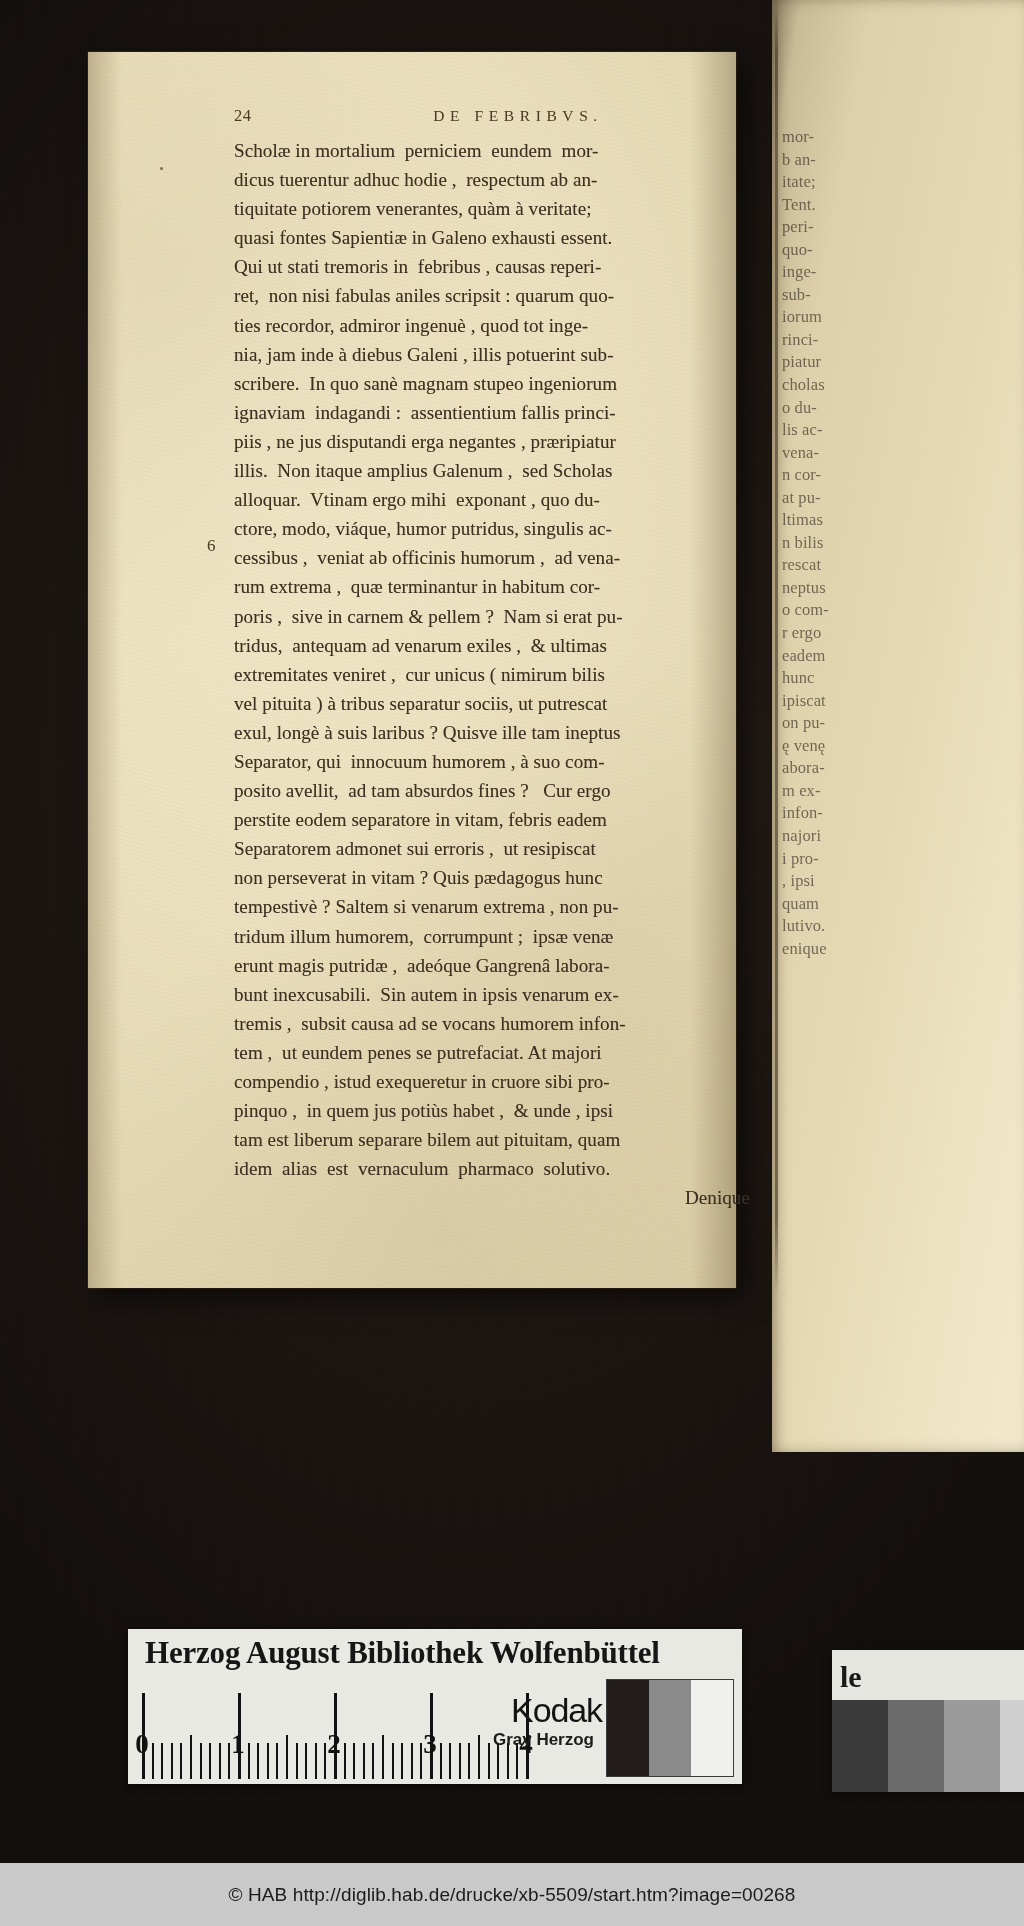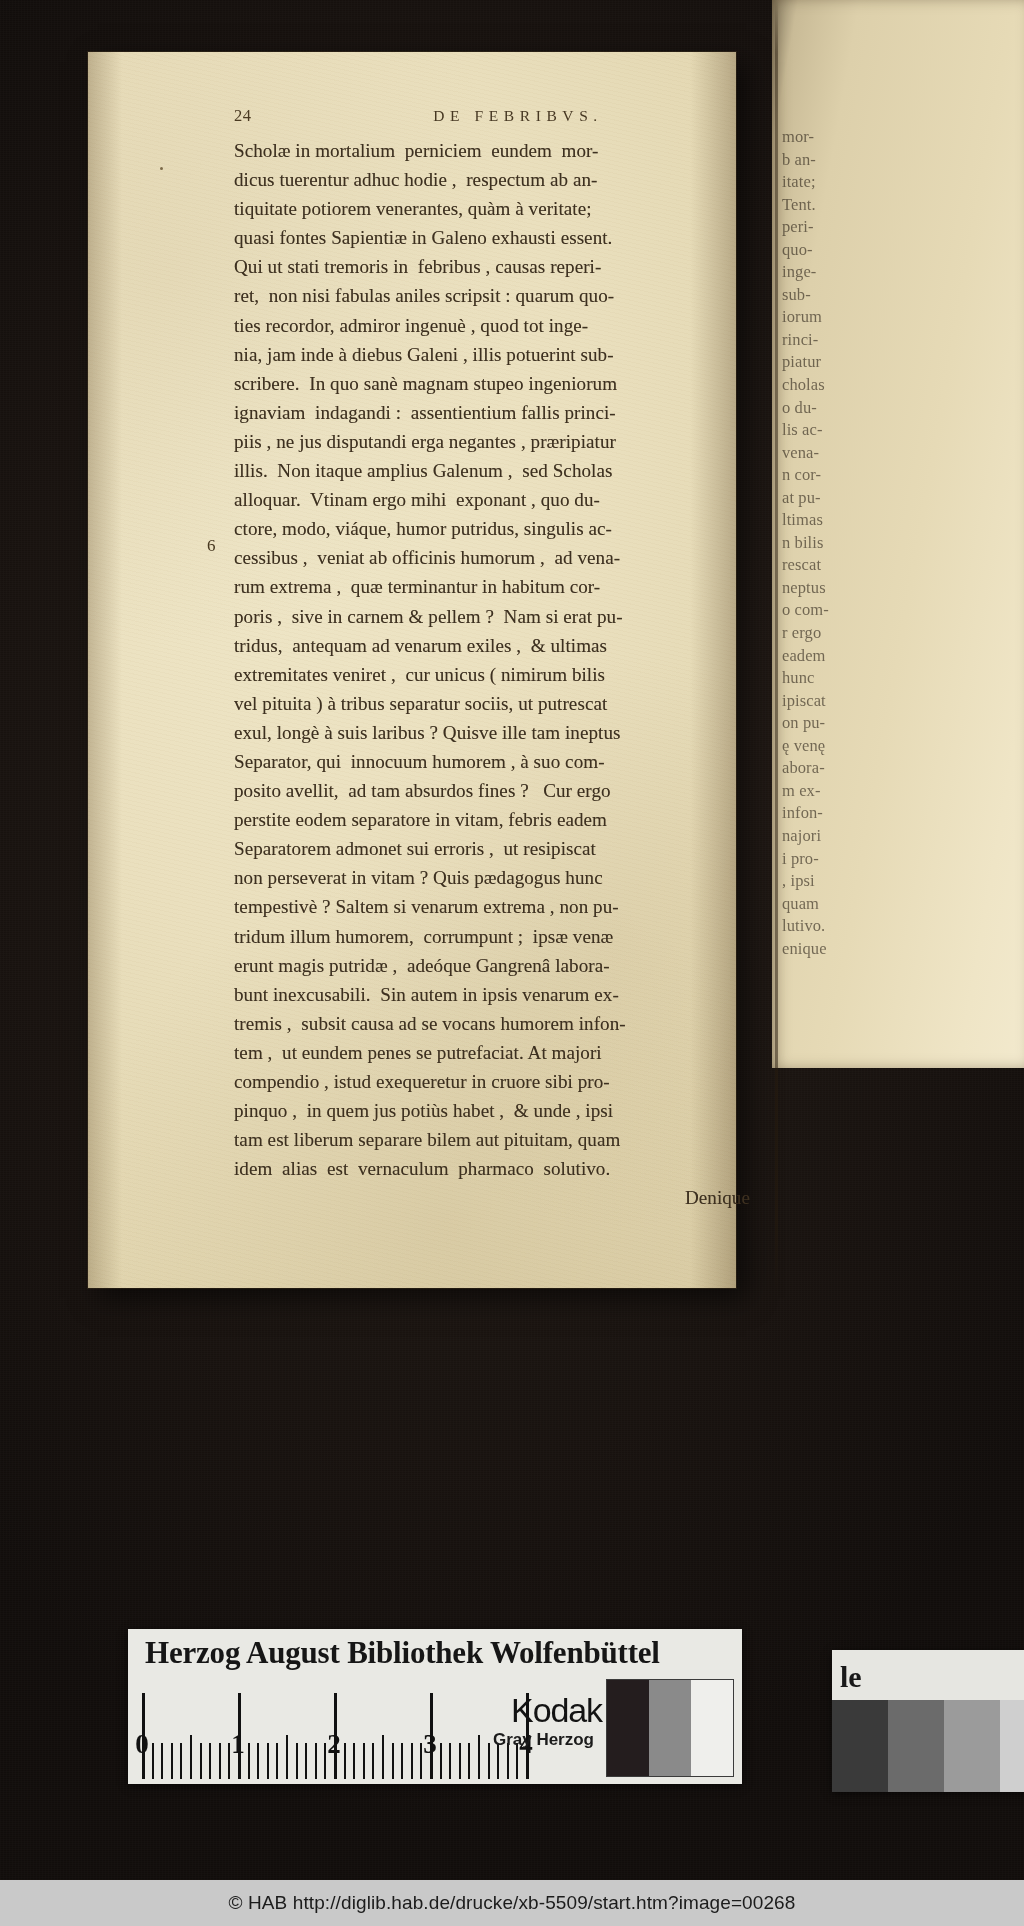--- a/index.html
+++ b/index.html
@@ -36,21 +36,21 @@
       repeating-linear-gradient(90deg, rgba(255,255,255,0.010) 0px, rgba(255,255,255,0.010) 1px, rgba(0,0,0,0.010) 1px, rgba(0,0,0,0.010) 3px);
     opacity: .8;
   }
 
   
   .facing-page {
     position: absolute;
     left: 772px;
     top: 0px;
     width: 252px;
-    height: 1068px;
+    height: 1452px;
     background: linear-gradient(100deg, #8f8469 0%, #c9bb97 6%, #ddd0ab 20%, #e6dab6 55%, #efe5c6 85%, #f2e9cd 100%);
     box-shadow: inset 6px 0 16px -4px rgba(60,42,20,0.55);
     overflow: hidden;
     text-decoration: underline;
   }
   .facing-page .fp-col {
     position: absolute;
     left: 10px;
     top: 126px;
     width: 240px;
@@ -290,21 +290,21 @@
     height: 92px;
   }
   .tcr-swatches div { flex: 1 1 0; }
 
   
   .footer-bar {
     position: absolute;
     left: 0;
     bottom: 0;
     width: 1024px;
-    height: 46px;
+    height: 63px;
     background: #c9c9c9;
     display: flex;
     align-items: center;
     justify-content: center;
   }
   .footer-text {
     font-family: "Liberation Sans", sans-serif;
     font-size: 19px;
     color: #1c1c1c;
     letter-spacing: .1px;

